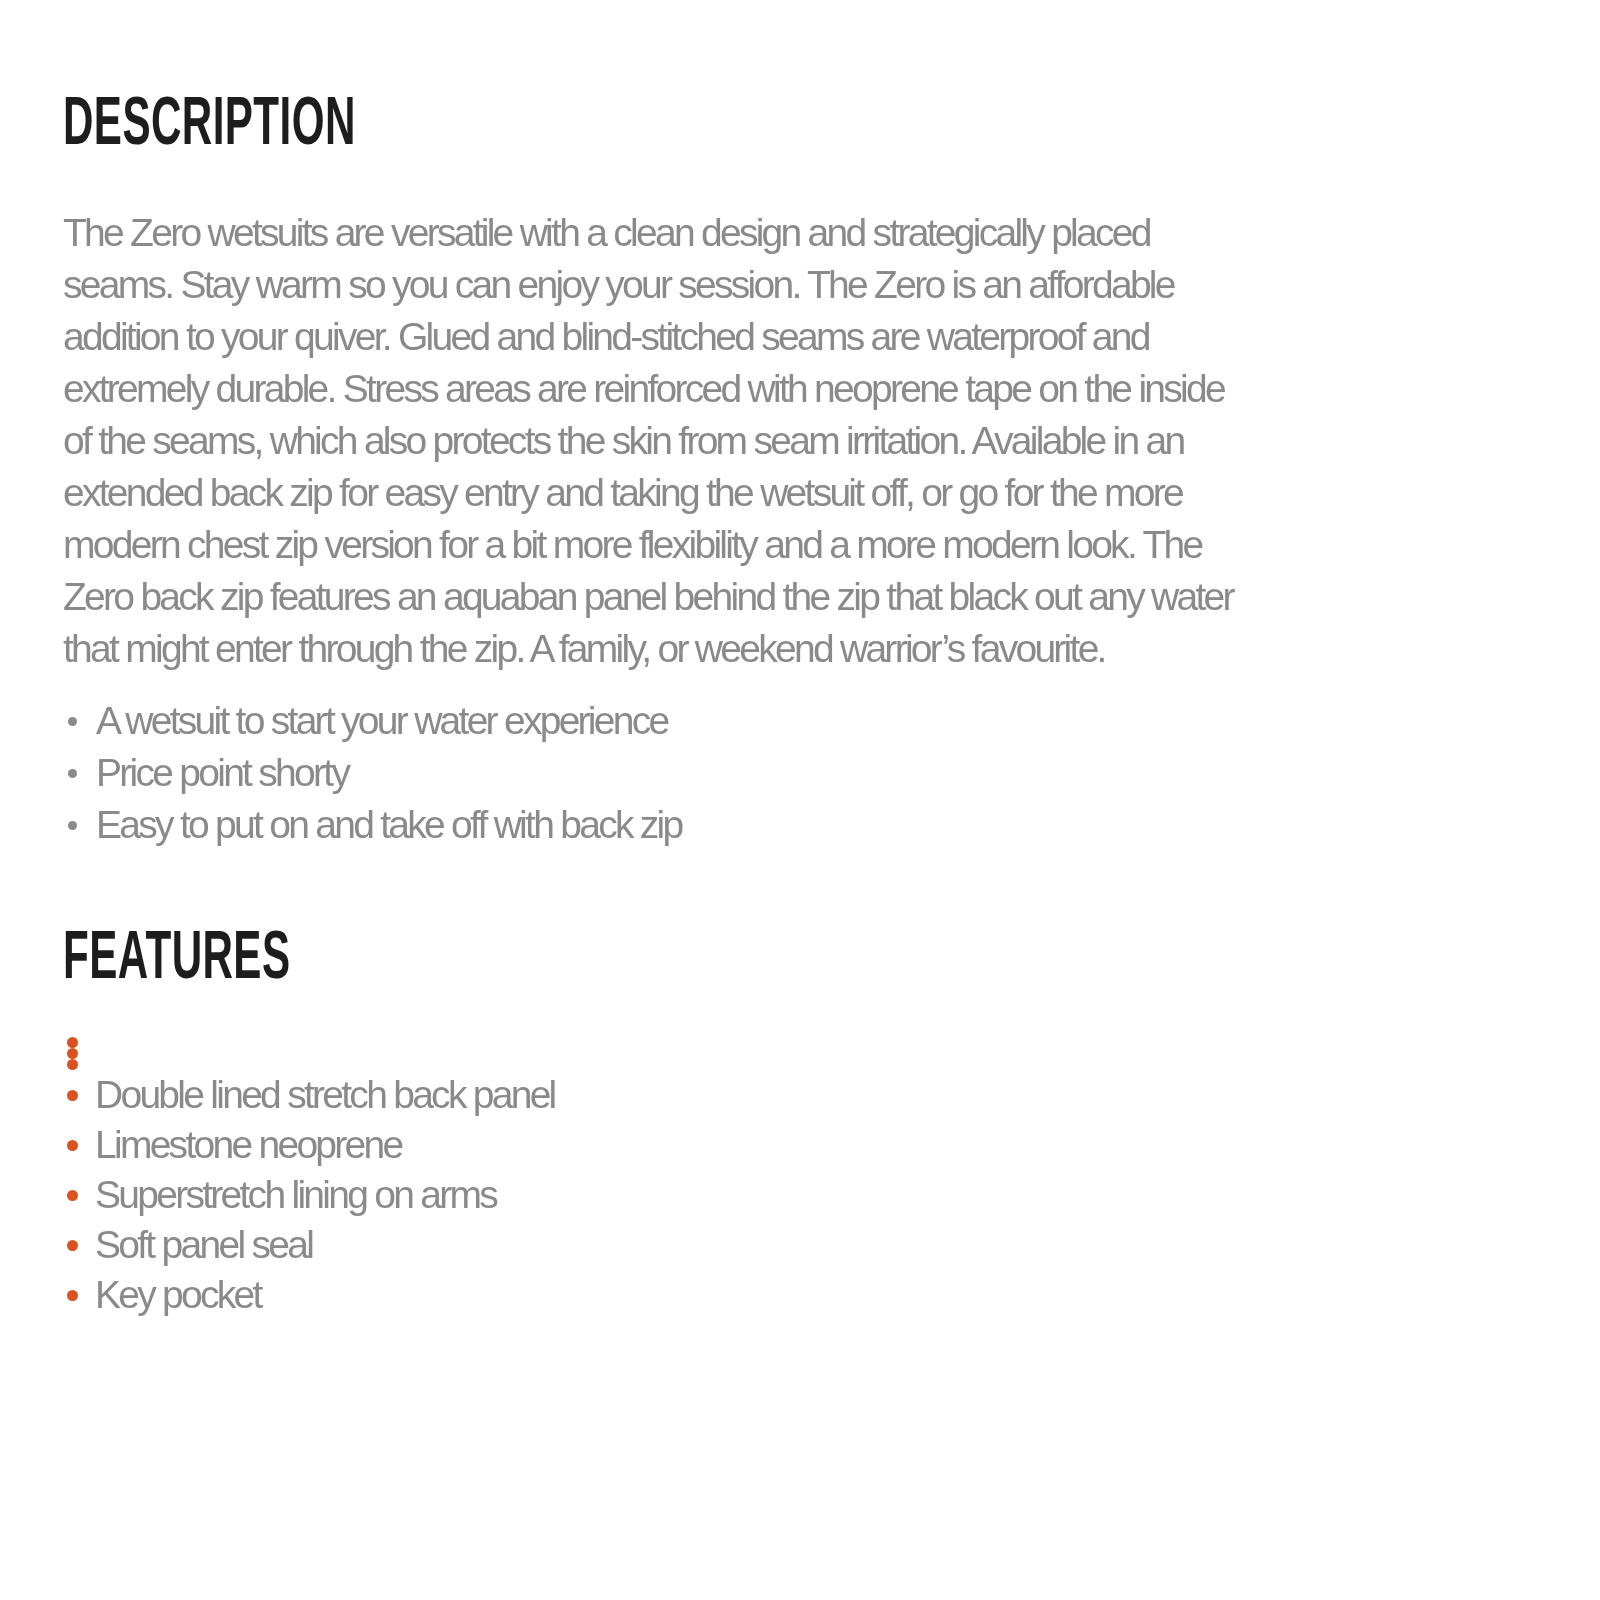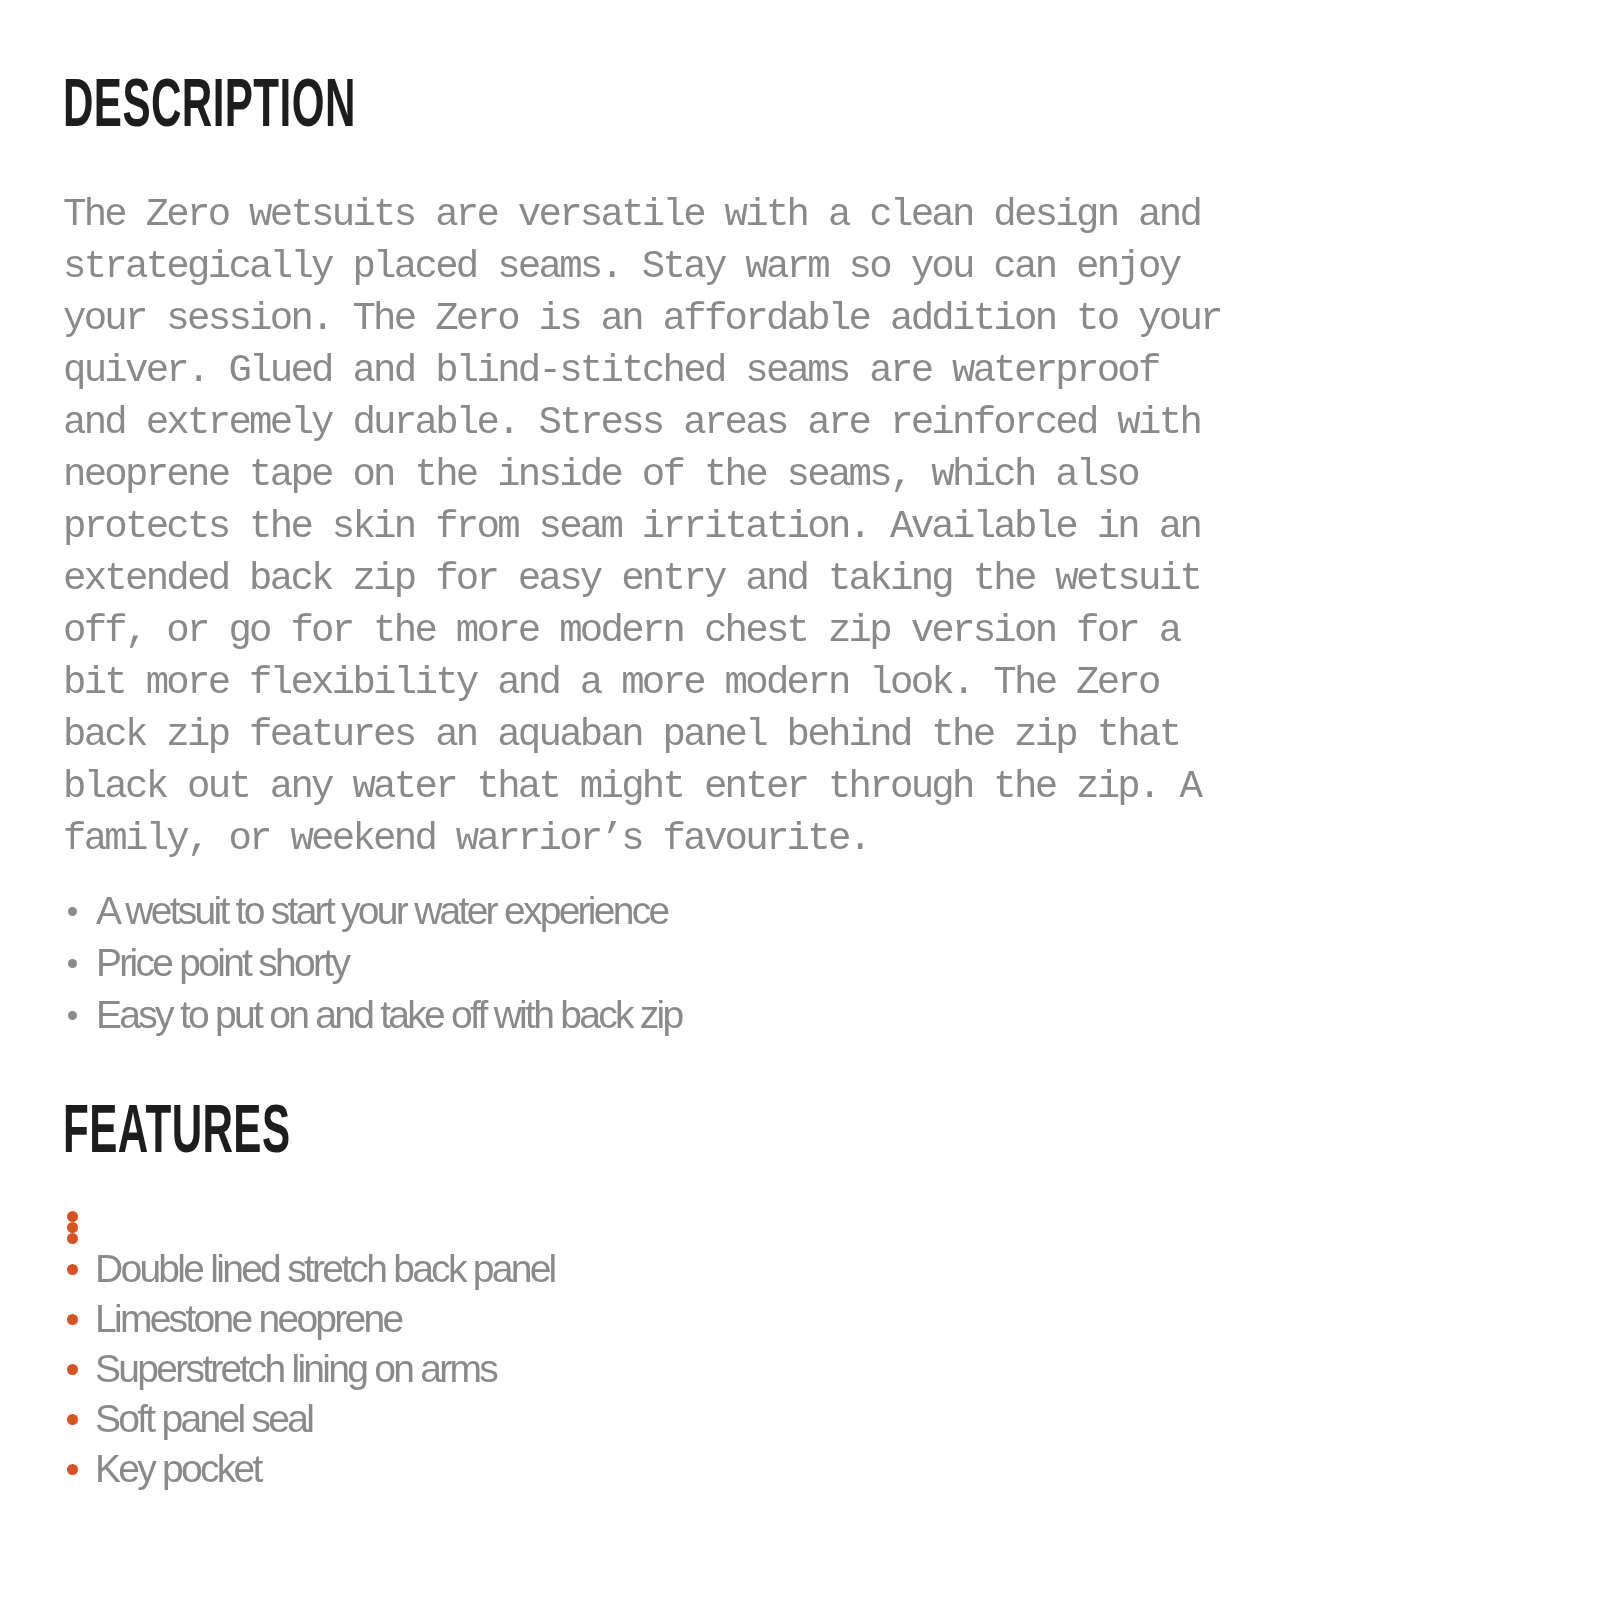--- a/index.html
+++ b/index.html
@@ -14,42 +14,41 @@
     padding: 0;
     background: var(--page-bg);
   }
   body {
     width: 1600px;
     height: 1600px;
     overflow: hidden;
     font-family: "Liberation Sans", sans-serif;
   }
   .page {
-    padding: 67px 60px 0 63px;
+    padding: 85px 60px 0 63px;
     width: 1300px;
   }
   .heading {
     margin: 0;
     font-size: 68px;
     font-weight: bold;
     line-height: 70px;
     color: var(--heading-color);
     letter-spacing: 0.01em;
     white-space: nowrap;
     transform: scaleX(0.62);
     transform-origin: left center;
   }
   .paragraph {
     margin: 52px 0 0 0;
     max-width: 1477px;
     font-size: 39px;
     line-height: 52px;
     letter-spacing: -0.07em;
     color: var(--body-color);
-    font-family: Liberation Mono, monospace;
   }
   .bullet-list {
     list-style: none;
     margin: 0;
     padding: 0;
     text-align: right;
   }
   .bullet-list.desc { margin-top: 20px; }
   .bullet-list.feat { margin-top: 48px; }
   .bullet-item {
@@ -68,21 +67,21 @@
     border-radius: 50%;
     margin: 0 19px 0 5px;
     background: var(--body-color);
   }
   .bullet-list.feat .dot {
     width: 11px;
     height: 11px;
     margin: 0 17px 0 4px;
     background: var(--accent-color);
   }
-  .features-section { margin-top: 52px; }
+  .features-section { margin-top: 68px; }
 </style>
 </head>
 <body>
 
 <div class="page">
 
   <section>
     <h1 class="heading">DESCRIPTION</h1>
 
     <p class="paragraph">The Zero wetsuits are versatile with a clean design and strategically placed seams. Stay warm so you can enjoy your session. The Zero is an affordable addition to your quiver. Glued and blind-stitched seams are waterproof and extremely durable. Stress areas are reinforced with neoprene tape on the inside of the seams, which also protects the skin from seam irritation. Available in an extended back zip for easy entry and taking the wetsuit off, or go for the more modern chest zip version for a bit more flexibility and a more modern look. The Zero back zip features an aquaban panel behind the zip that black out any water that might enter through the zip. A family, or weekend warrior’s favourite.</p>

